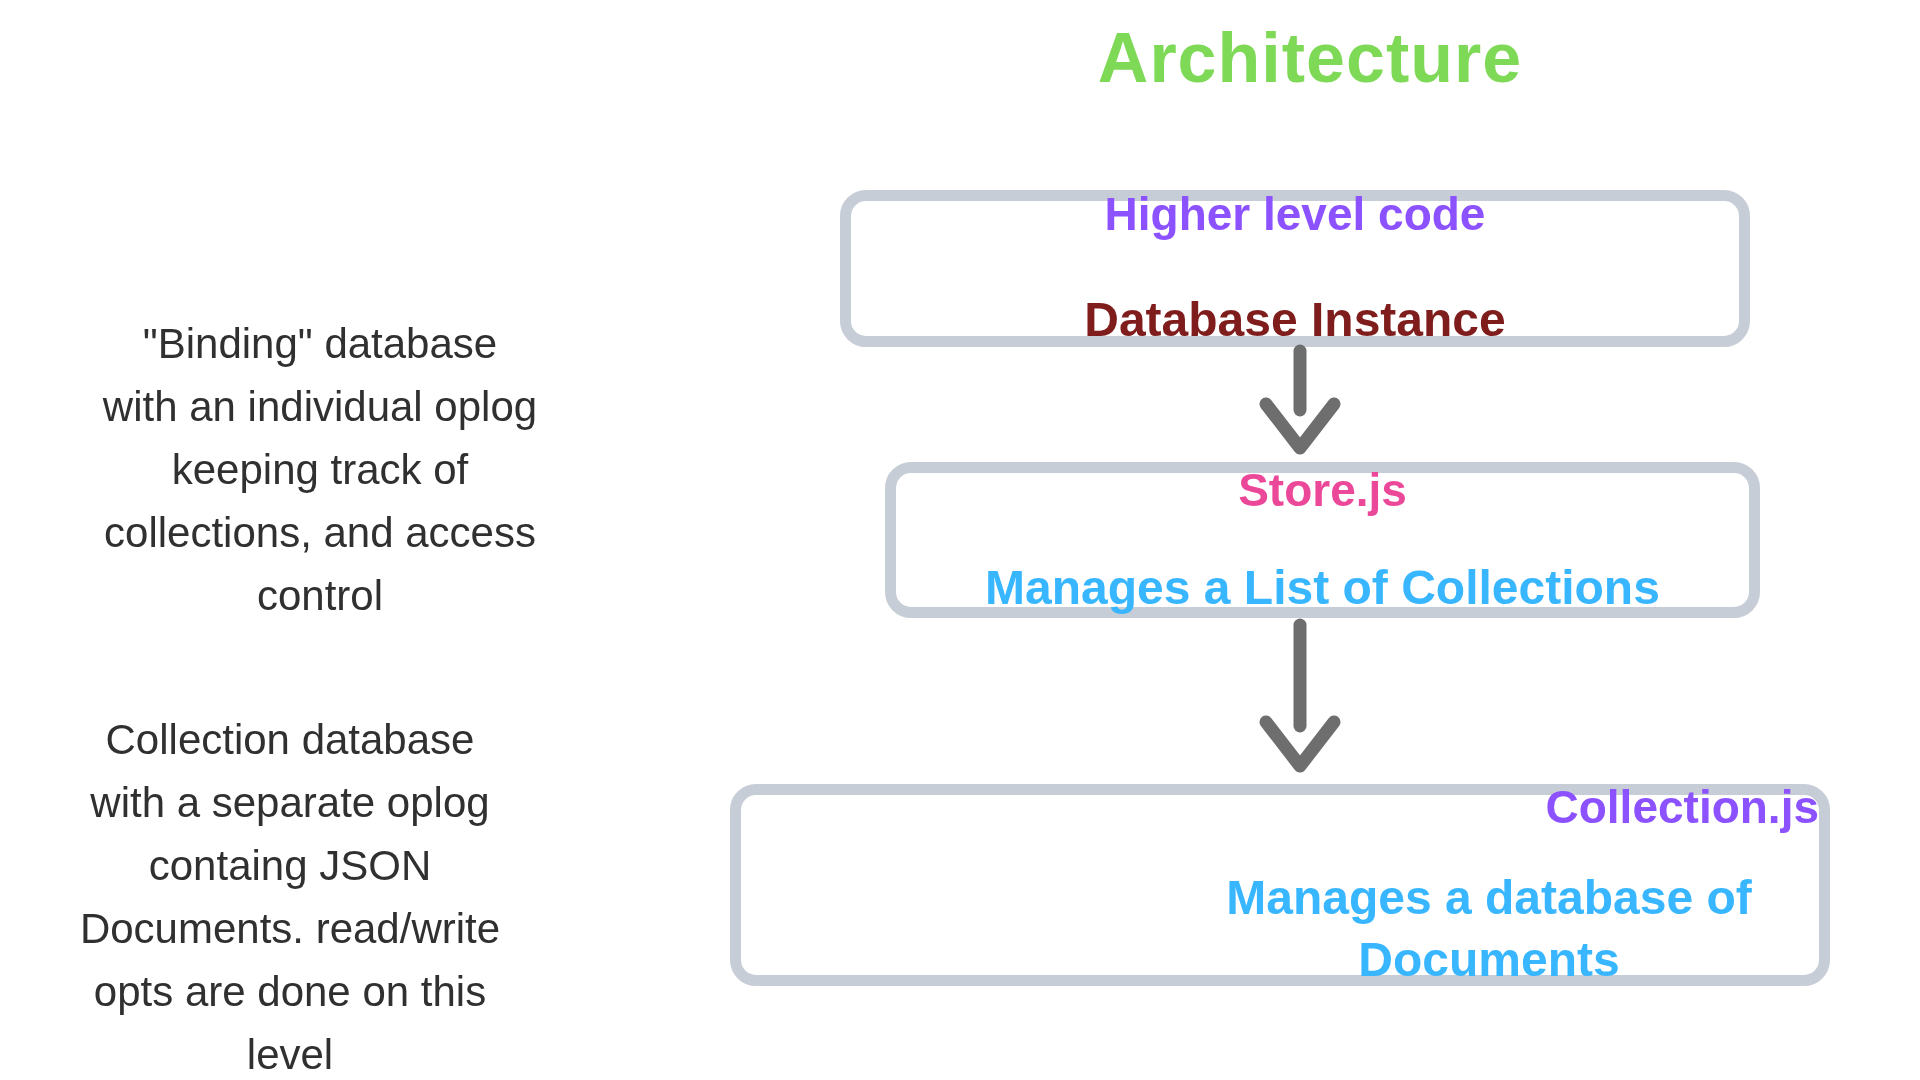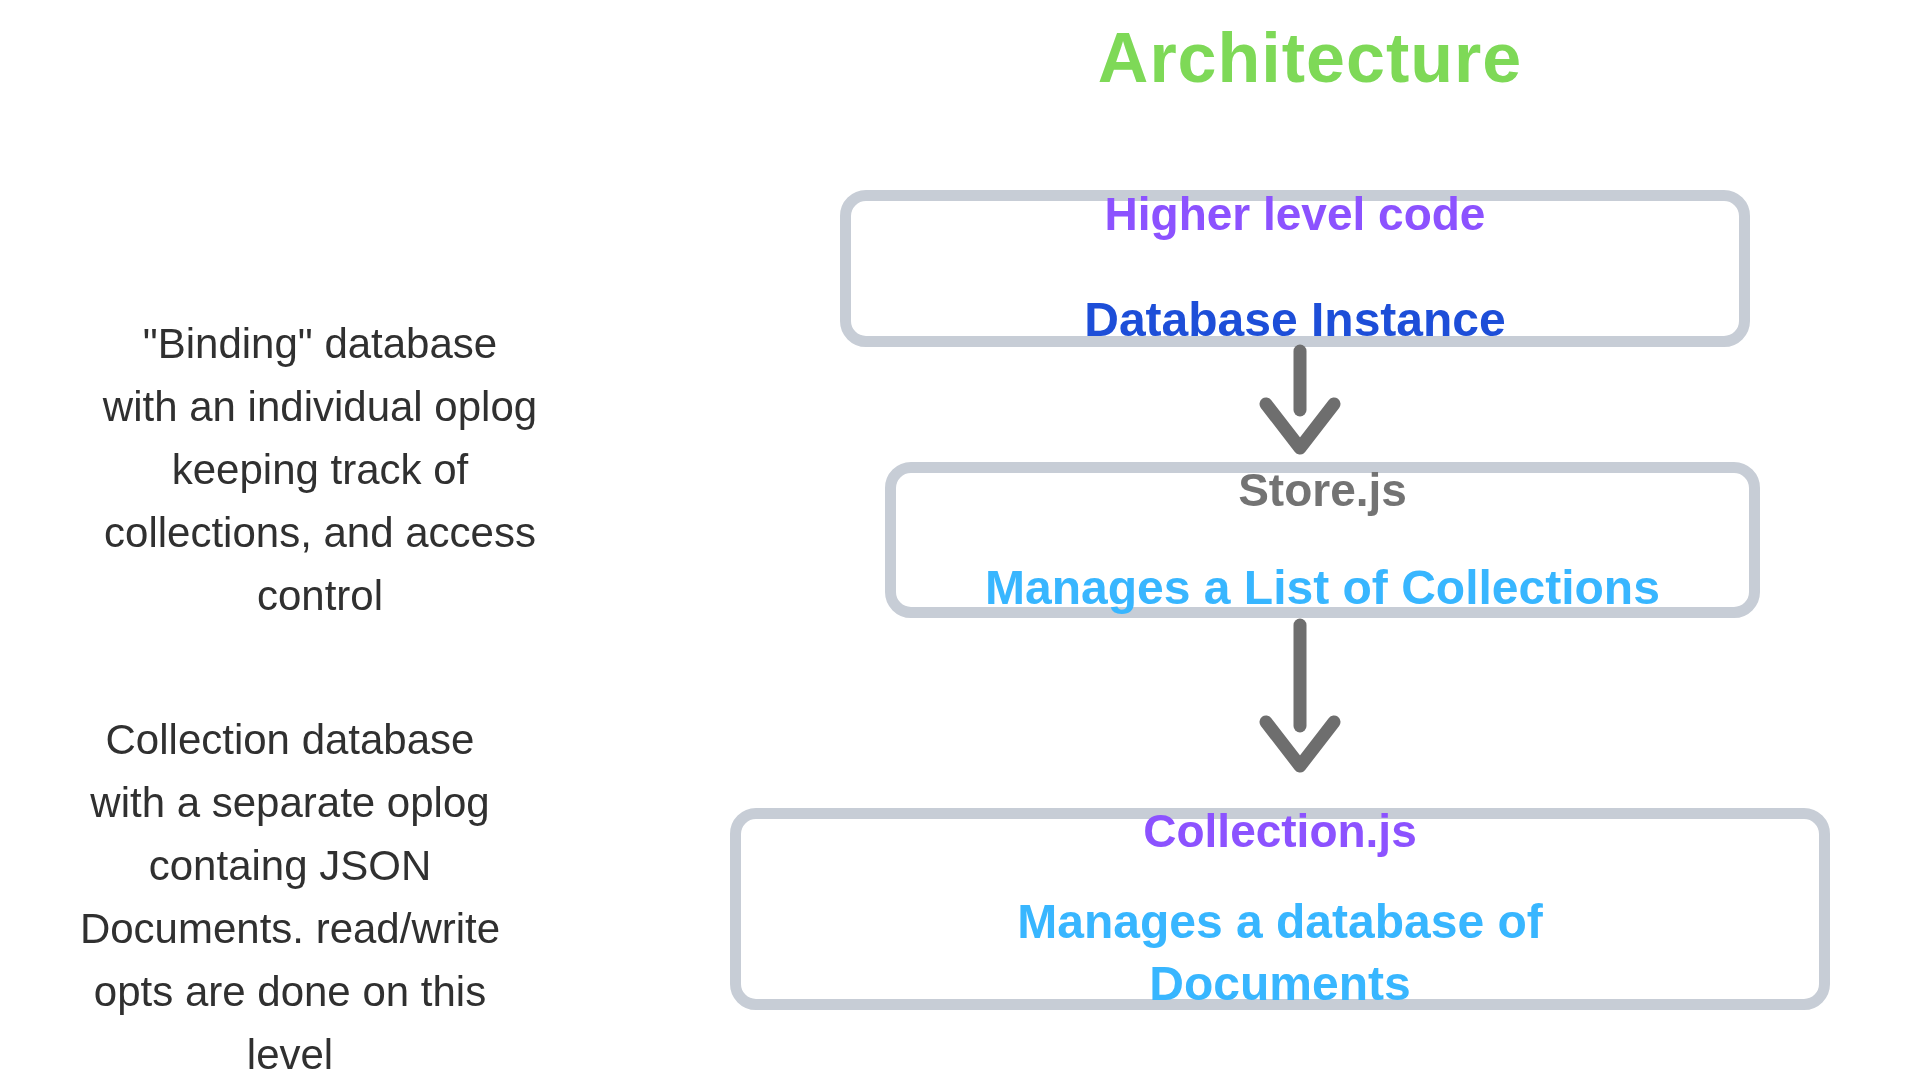--- a/index.html
+++ b/index.html
@@ -40,21 +40,21 @@
     border: 11px solid #C7CDD6;
     border-radius: 26px;
     display: flex;
     flex-direction: column;
     align-items: center;
     justify-content: center;
     text-align: center;
   }
   .box-1 { left: 840px; top: 190px; width: 910px;  height: 157px; gap: 47px; }
   .box-2 { left: 885px; top: 462px; width: 875px;  height: 156px; }
-  .box-3 { left: 730px; top: 808px; width: 1100px; height: 202px; }
+  .box-3 { left: 730px; top: 784px; width: 1100px; height: 202px; align-items: flex-end; }
   .box-heading {
     font-size: 46px;
     font-weight: 800;
     line-height: 56px;
   }
   .box-subheading {
     font-size: 48px;
     font-weight: 800;
     line-height: 62px;
   }
@@ -78,32 +78,32 @@
 
   <div class="note note-2" style="color: rgb(48, 48, 48);">Collection database
 with a separate oplog
 containg JSON
 Documents. read/write
 opts are done on this
 level</div>
 
   <div class="box box-1" style="border-color: rgb(199, 205, 214);">
     <div class="box-heading" style="color: rgb(140, 82, 255);">Higher level code</div>
-    <div class="box-subheading" style="color: #1d4ed8;">Database Instance</div>
+    <div class="box-subheading" style="color: #7f1d1d;">Database Instance</div>
   </div>
 
   <svg class="arrow arrow-1" width="120" height="115" viewBox="0 0 120 115">
     <g fill="none" stroke="#6E6E6E" stroke-width="13" stroke-linecap="round" stroke-linejoin="round">
       <line x1="60" y1="7" x2="60" y2="66"></line>
       <polyline points="26,60 60,104 94,60"></polyline>
     </g>
   </svg>
 
   <div class="box box-2" style="border-color: rgb(199, 205, 214);">
-    <div class="box-heading" style="color: #737373;">Store.js</div>
+    <div class="box-heading" style="color: #ec4899;">Store.js</div>
     <div class="box-subheading" style="color: rgb(56, 182, 255); margin-top: 39px;">Manages a List of Collections</div>
   </div>
 
   <svg class="arrow arrow-2" width="120" height="160" viewBox="0 0 120 160">
     <g fill="none" stroke="#6E6E6E" stroke-width="13" stroke-linecap="round" stroke-linejoin="round">
       <line x1="60" y1="7" x2="60" y2="108"></line>
       <polyline points="26,104 60,148 94,104"></polyline>
     </g>
   </svg>
 

